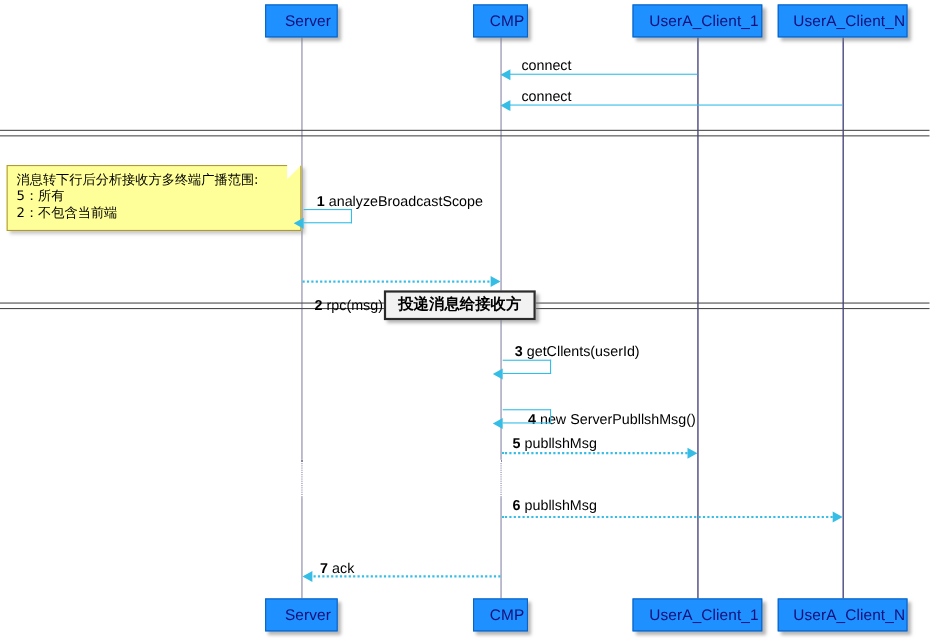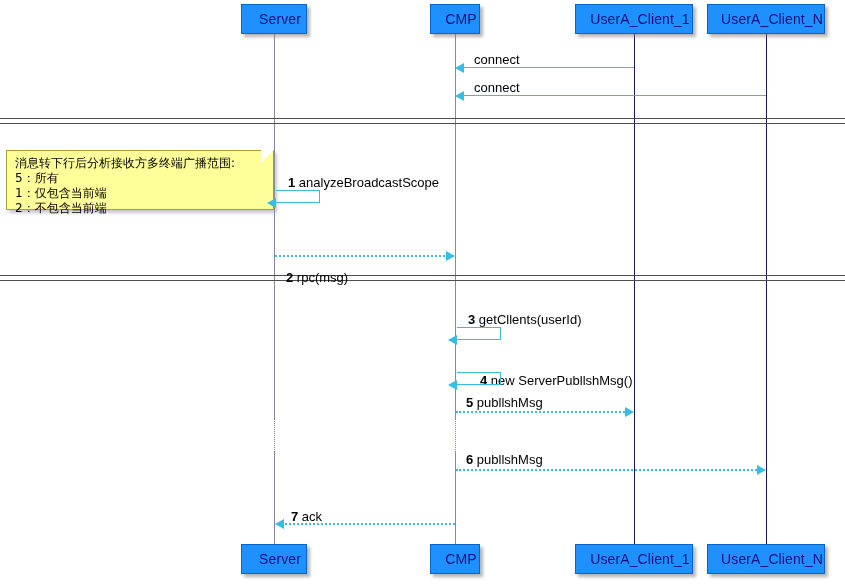--- a/index.html
+++ b/index.html
@@ -166,25 +166,25 @@
     <div class="lifeline solid-navy" style="left: 634px; top: 34px; height: 510px;"></div>
     <div class="lifeline solid-navy" style="left: 766px; top: 34px; height: 510px;"></div>
     <div class="separator" style="top: 118px;">
       <div class="rule top"></div>
       <div class="rule bot"></div>
     </div>
     <div class="separator" style="top: 275px;">
       <div class="rule top"></div>
       <div class="rule bot"></div>
     </div>
+    <div class="sep-label" style="left: 418px; top: 264px;"><span>投递消息给接收方</span></div>
     <div class="note" style="left: 6px; top: 150px; width: 268px; height: 60px;">
       <div class="fold"></div>
       <div class="note-line">消息转下行后分析接收方多终端广播范围:</div>
       <div class="note-line">5：所有</div>
-      <div class="note-line">1：仅包含当前端</div>
       <div class="note-line">2：不包含当前端</div>
     </div>
     <div class="msg-label" style="left: 474px; top: 52px;"><span>connect</span></div>
     <div class="msg-line solid" style="left: 457px; top: 67px; width: 177px;"></div>
     <div class="arrowhead left" style="left: 455px; top: 63px;"></div>
     <div class="msg-label" style="left: 474px; top: 80px;"><span>connect</span></div>
     <div class="msg-line solid" style="left: 457px; top: 95px; width: 309px;"></div>
     <div class="arrowhead left" style="left: 455px; top: 91px;"></div>
     <div class="msg-label" style="left: 288px; top: 175px;"><b>1</b> <span>analyzeBroadcastScope</span></div>
     <div class="selfcall" style="left: 276px; top: 190px; width: 44px; height: 13px;"></div>

